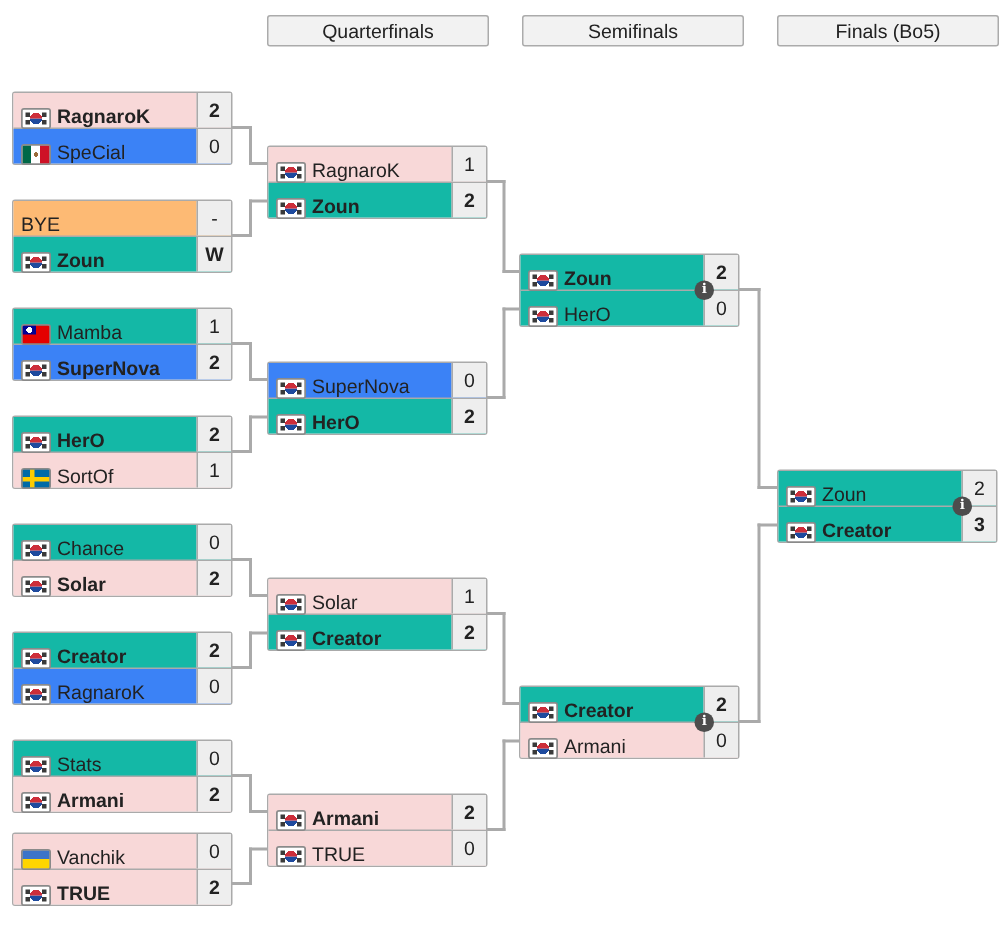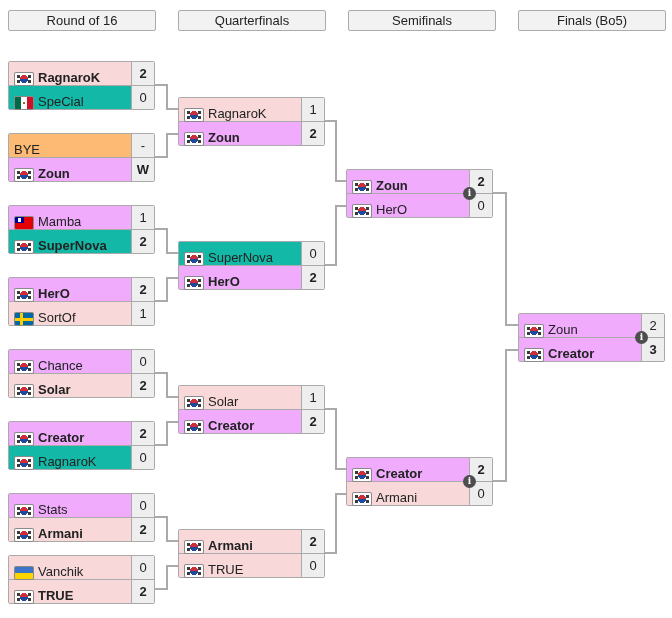--- a/index.html
+++ b/index.html
@@ -12,22 +12,22 @@
     font-size:13px;line-height:19px;text-align:center;color:#222;
   }
 
   .match{
     position:absolute;width:147px;box-sizing:border-box;
     border:1px solid #aaa;border-radius:2px;background:#fff;z-index:2;
   }
   .row{display:flex;align-items:flex-end;height:23px;font-size:13px;}
   .row:first-child{border-bottom:1px solid #aaa;}
   .row[data-race="zerg"]{background:#f8d8d8;}
-  .row[data-race="terran"]{background:#14b8a6;}
-  .row[data-race="protoss"]{background:#f0abfc;}
+  .row[data-race="terran"]{background:#3b82f6;}
+  .row[data-race="protoss"]{background:#14b8a6;}
   .row[data-race="bye"]{background:#fdba74;}
   .row[data-winner="true"]{font-weight:bold;}
   .pname{flex:1;margin-left:5px;white-space:nowrap;overflow:hidden;color:#222;}
   .score{
     width:22px;flex:none;align-self:stretch;background:#eee;border-left:1px solid #aaa;
     display:flex;align-items:center;justify-content:center;color:#222;
   }
 
   .flag{
     width:18px;height:12px;margin-left:6px;flex:none;border-radius:1px;
@@ -73,21 +73,20 @@
     font:bold 9px/13px "DejaVu Serif",serif;cursor:pointer;
   }
 
   .connector{position:absolute;background:#aaa;z-index:1;}
 </style>
 </head>
 <body>
 
 <div class="bracket" id="bracket">
 
-  <div class="round-header" style="left:8px">Round of 16</div>
   <div class="round-header" style="left:178px">Quarterfinals</div>
   <div class="round-header" style="left:348px">Semifinals</div>
   <div class="round-header" style="left:518px">Finals (Bo5)</div>
 
   <div class="match" style="left:8px;top:61px">
     <div class="row" data-race="zerg" data-winner="true">
       <span class="flag" data-flag="south-korea"></span>
       <span class="pname">RagnaroK</span>
       <span class="score">2</span>
     </div>

